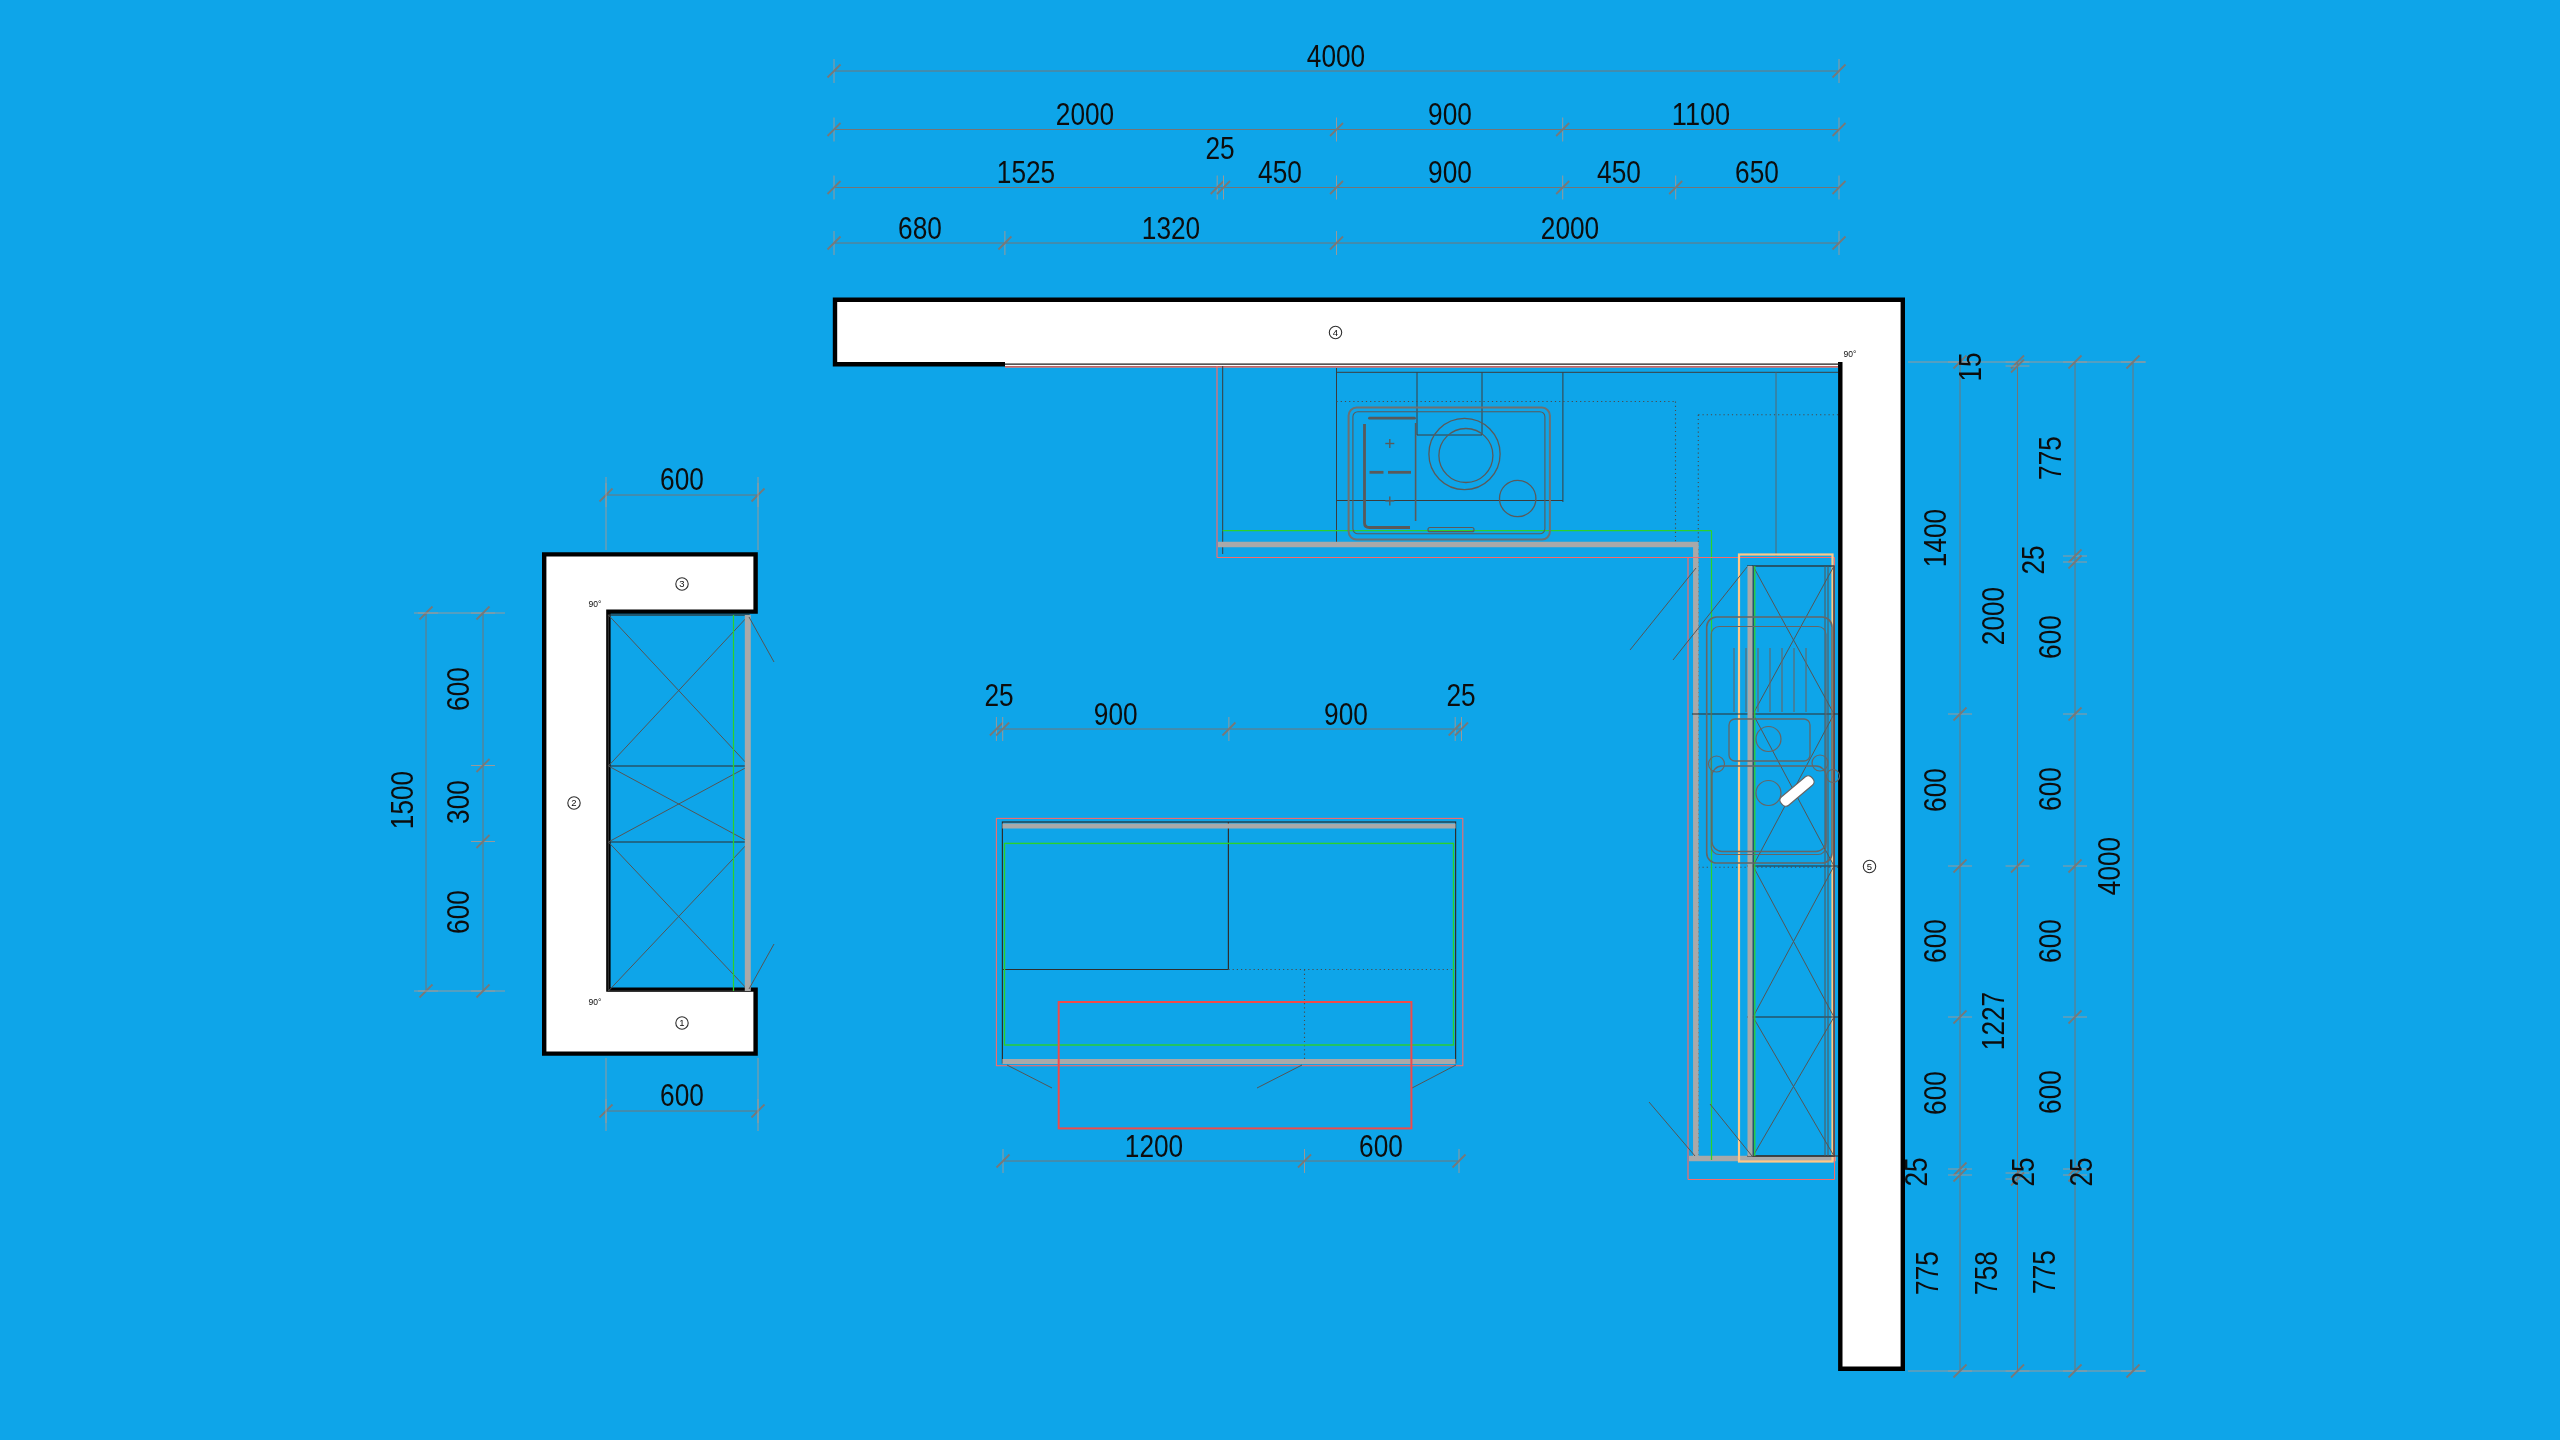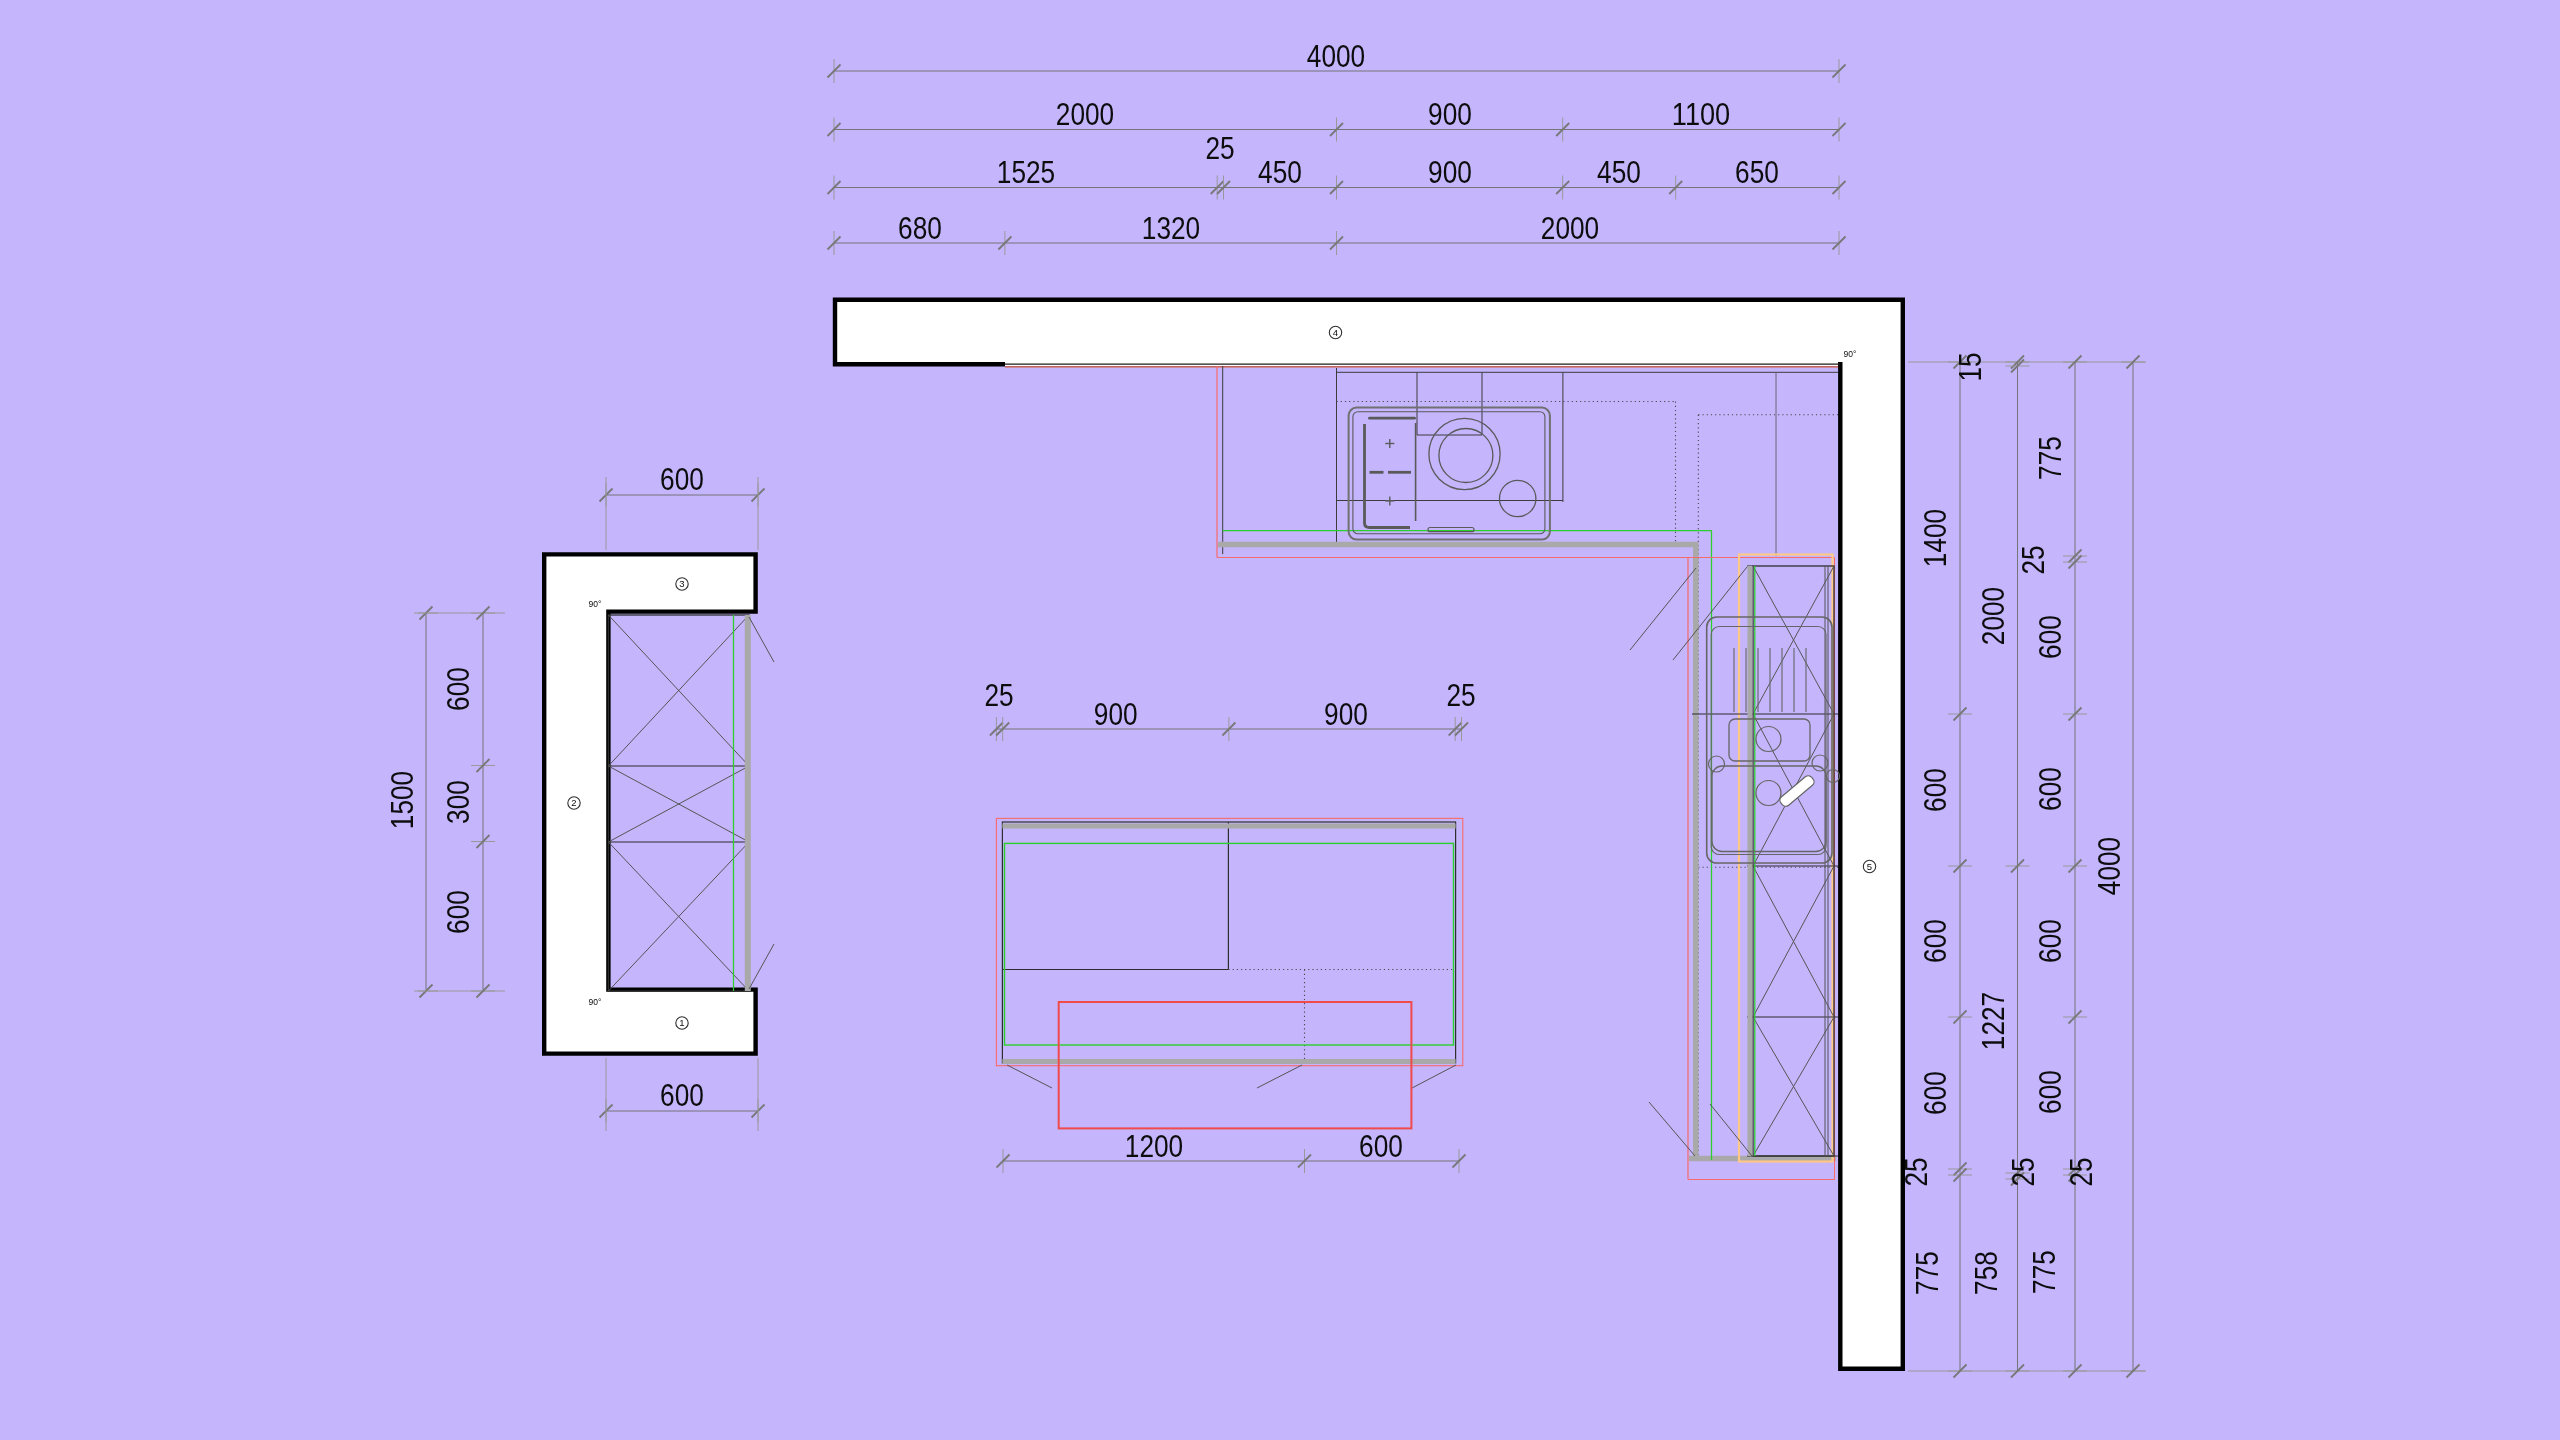--- a/index.html
+++ b/index.html
@@ -1,16 +1,16 @@
 <!DOCTYPE html>
 <html><head>
 <meta charset="utf-8">
 <style>
   html,body{margin:0;padding:0;background:#ffffff;}
-  .page{width:2560px;height:1440px;position:relative;overflow:hidden;background:#c4b5fd;}
+  .page{width:2560px;height:1440px;position:relative;overflow:hidden;background:#0ea5e9;}
   text{font-family:"Liberation Sans", sans-serif;fill:#0d0d0d;}
 </style>
 </head>
 <body>
 <div class="page">
 <svg width="2560" height="1440" viewBox="0 0 2560 1440">
 
 <g>
         <line x1="834" y1="71" x2="1839" y2="71" stroke="#757575" stroke-width="1.0" stroke-linecap="butt"></line>
         <line x1="834" y1="59" x2="834" y2="83" stroke="#999" stroke-width="1.0" stroke-linecap="butt"></line>

